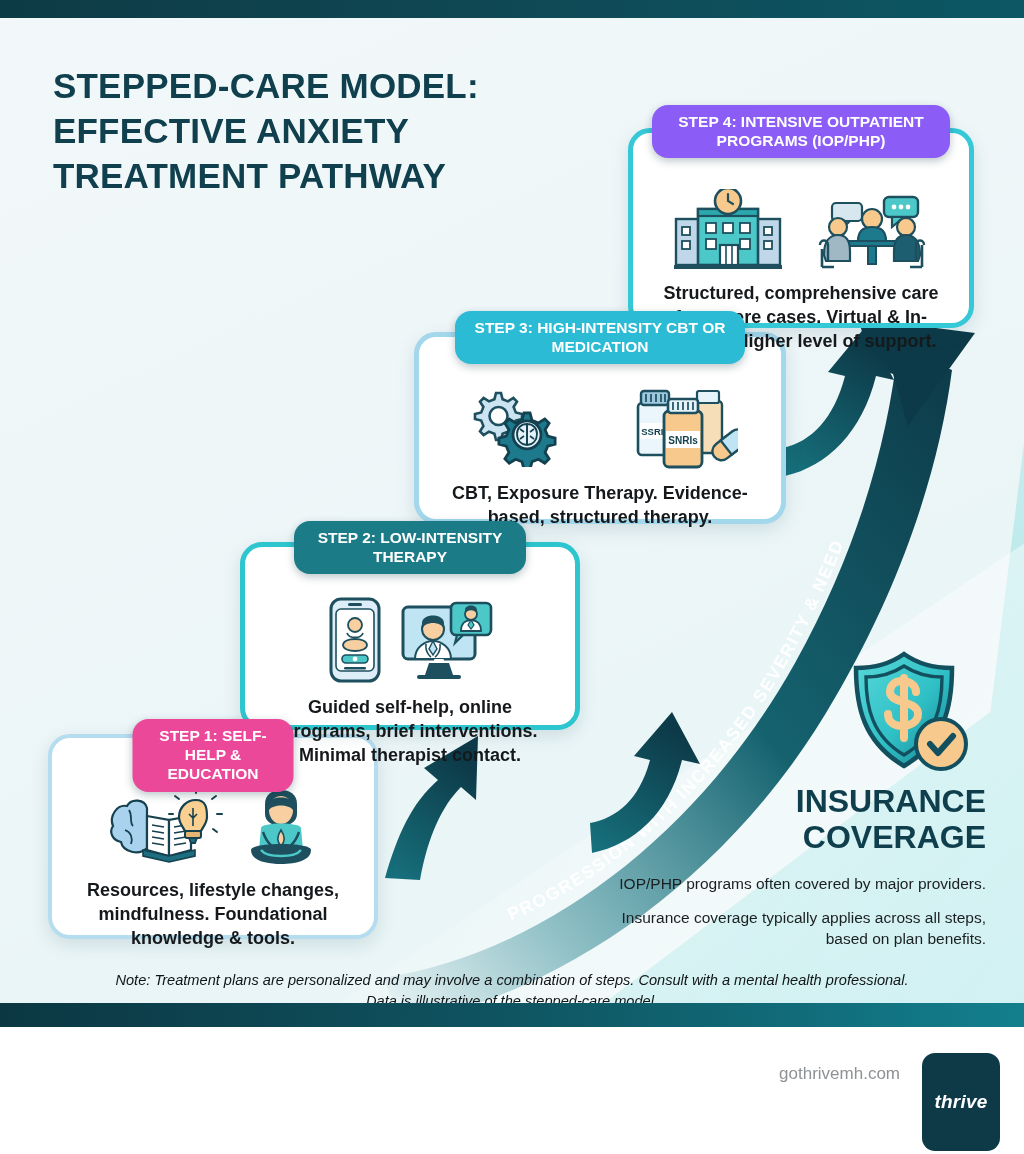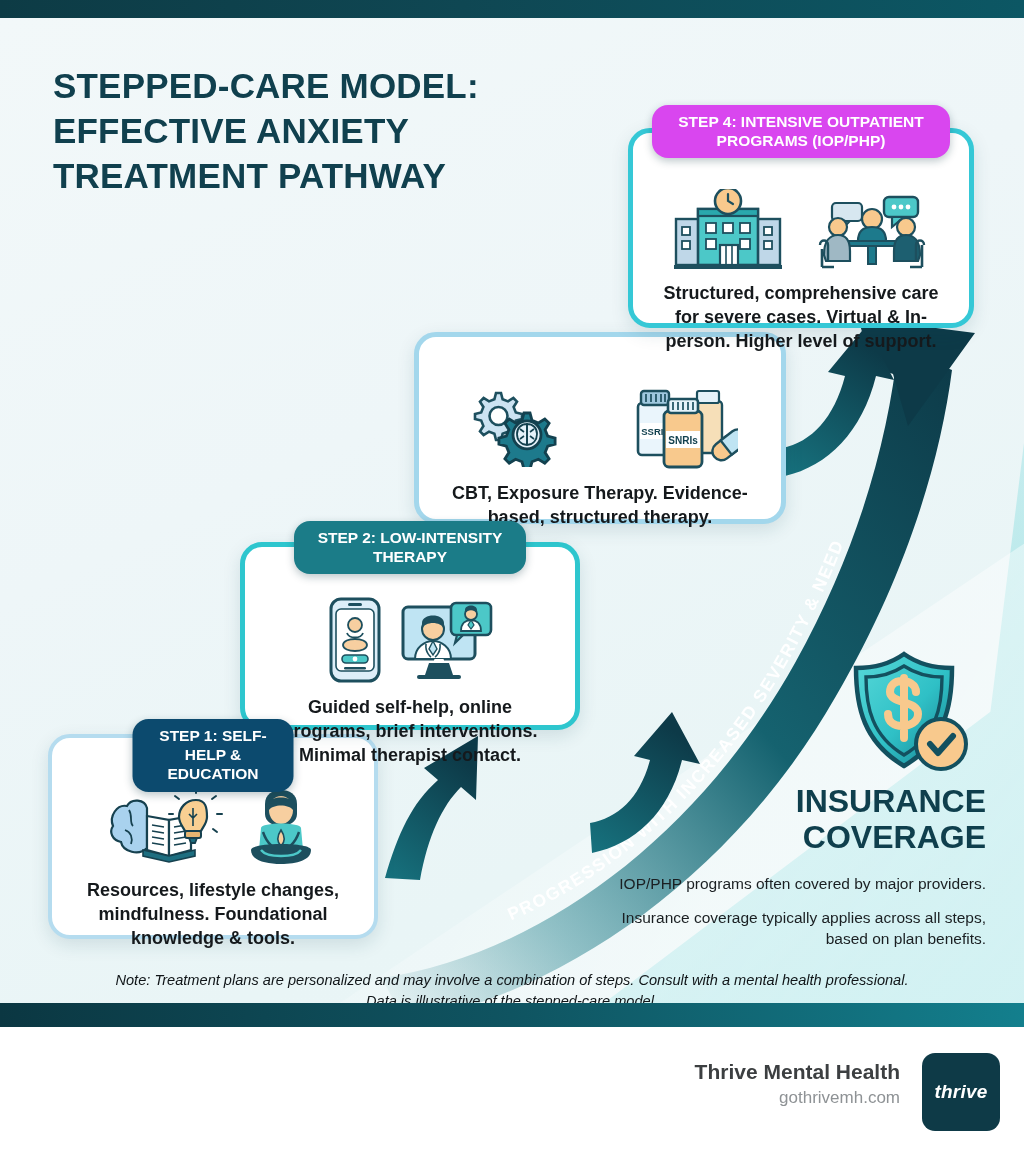--- a/index.html
+++ b/index.html
@@ -79,33 +79,33 @@
   .desc{
     text-align:center; color:#15191c; font-weight:bold;
     font-size:18px; line-height:1.34; margin-top:12px; padding:0 8px;
   }
   .two-col{ display:flex; gap:6px; margin-top:12px; }
   .two-col .desc{ flex:1; margin-top:0; padding:0 4px; }
 
   
   #card1{ left:48px; top:716px; width:330px; height:205px; }
   #card1 .card-body{ border:4px solid #b5dcef; }
-  #card1 .badge{ background:#0c4a6e; top:-19px; }
+  #card1 .badge{ background:#ec4899; top:-19px; }
 
   #card2{ left:240px; top:524px; width:340px; height:188px; }
   #card2 .card-body{ border:5px solid #2ec6ce; }
   #card2 .badge{ background:#1b7c88; top:-26px; width:232px; }
 
   #card3{ left:414px; top:314px; width:372px; height:192px; }
   #card3 .card-body{ border:5px solid #a3d7ec; }
   #card3 .badge{ background:#2bbbd4; top:-26px; width:290px; }
 
   #card4{ left:628px; top:110px; width:346px; height:200px; }
   #card4 .card-body{ border:5px solid #35c8d6; }
-  #card4 .badge{ background:#d946ef; top:-28px; width:298px; }
+  #card4 .badge{ background:#8b5cf6; top:-28px; width:298px; }
 
   
   .insurance{
     position:absolute; left:612px; top:630px; width:374px; text-align:right;
   }
   .ins-shield{ display:flex; justify-content:flex-end; padding-right:16px; }
   .ins-title{
     color:#0f3f4d; font-size:32px; font-weight:bold;
     line-height:1.12; margin-top:8px; text-transform:uppercase;
   }
@@ -124,21 +124,21 @@
 
   
   .footer{
     position:absolute; left:0; top:1027px; width:1024px; height:127px;
     background:#ffffff;
   }
   .f-text{ position:absolute; right:124px; top:33px; text-align:right; }
   .f-name{ color:#3c3f41; font-size:21px; font-weight:bold; }
   .f-url{ color:#8e9295; font-size:17px; margin-top:4px; }
   .f-logo{
-    position:absolute; right:24px; top:26px; width:78px; height:78px;
+    position:absolute; right:24px; top:26px; width:78px; height:98px;
     background:#0e3a47; border-radius:13px;
     display:flex; align-items:center; justify-content:center;
   }
   .f-logo span{
     color:#fff; font-size:19px; font-weight:bold; font-style:italic; letter-spacing:.2px;
   }
 </style>
 </head>
 <body>
 
@@ -269,20 +269,21 @@
             <path d="M60,30 C60,22 65,19 70,19 C75,19 80,22 80,30 Z" fill="#ffffff" stroke="#1d4f5e" stroke-width="1.8"></path>
             <path d="M70,19 L67,24 L70,28 L73,24 Z" fill="#4cc8c8" stroke="#1d4f5e" stroke-width="1.2"></path>
           </svg>
         </div>
         <div class="desc">Guided self-help, online programs, brief interventions. Minimal therapist contact.</div>
       </div>
     </div>
 
     <div class="card" id="card3">
       <div class="card-body">
+        <div class="badge">STEP 3: HIGH-INTENSITY CBT OR MEDICATION</div>
         <div class="icons" style="gap:76px;">
           <svg width="96" height="78" viewBox="0 0 96 78">
             <g fill="#ccE3f2" stroke="#1d4f5e" stroke-width="2.6">
               <path d="M34,4 l5,0 1.6,6.2 5.4,2.2 5.4,-3.4 3.6,3.6 -3.4,5.4 2.2,5.4 6.2,1.6 0,5 -6.2,1.6 -2.2,5.4 3.4,5.4 -3.6,3.6 -5.4,-3.4 -5.4,2.2 -1.6,6.2 -5,0 -1.6,-6.2 -5.4,-2.2 -5.4,3.4 -3.6,-3.6 3.4,-5.4 -2.2,-5.4 -6.2,-1.6 0,-5 6.2,-1.6 2.2,-5.4 -3.4,-5.4 3.6,-3.6 5.4,3.4 5.4,-2.2 Z"></path>
               <circle cx="36.5" cy="27" r="9" fill="#ffffff"></circle>
             </g>
             <g fill="#1d7a8c" stroke="#13414f" stroke-width="2.8">
               <path d="M62,24 l6,0 2,7.4 6.4,2.6 6.4,-4 4.3,4.3 -4,6.4 2.6,6.4 7.4,2 0,6 -7.4,2 -2.6,6.4 4,6.4 -4.3,4.3 -6.4,-4 -6.4,2.6 -2,7.4 -6,0 -2,-7.4 -6.4,-2.6 -6.4,4 -4.3,-4.3 4,-6.4 -2.6,-6.4 -7.4,-2 0,-6 7.4,-2 2.6,-6.4 -4,-6.4 4.3,-4.3 6.4,4 6.4,-2.6 Z"></path>
               <circle cx="65" cy="45.8" r="14" fill="#e4f2fa"></circle>
             </g>
@@ -397,21 +398,20 @@
     <div class="note">
       <b>Note:</b><span> Treatment plans are personalized and may involve a combination of steps. Consult with a mental health professional. Data is illustrative of the stepped-care model.</span>
     </div>
 
   </div>
 
   <div class="bottombar"></div>
 
   <div class="footer">
     <div class="f-text">
-      <div class="f-name">Thrive Mental Health</div>
       <div class="f-url">gothrivemh.com</div>
     </div>
     <div class="f-logo">
       <span>thrive</span>
     </div>
   </div>
 
 </div>
 
 </body></html>

